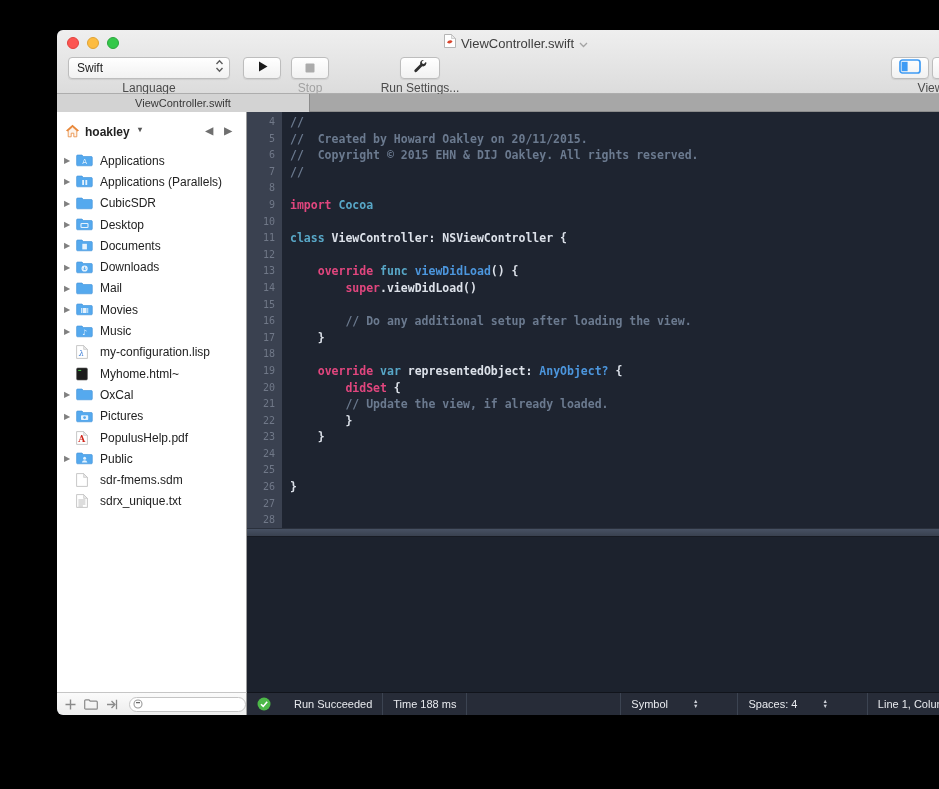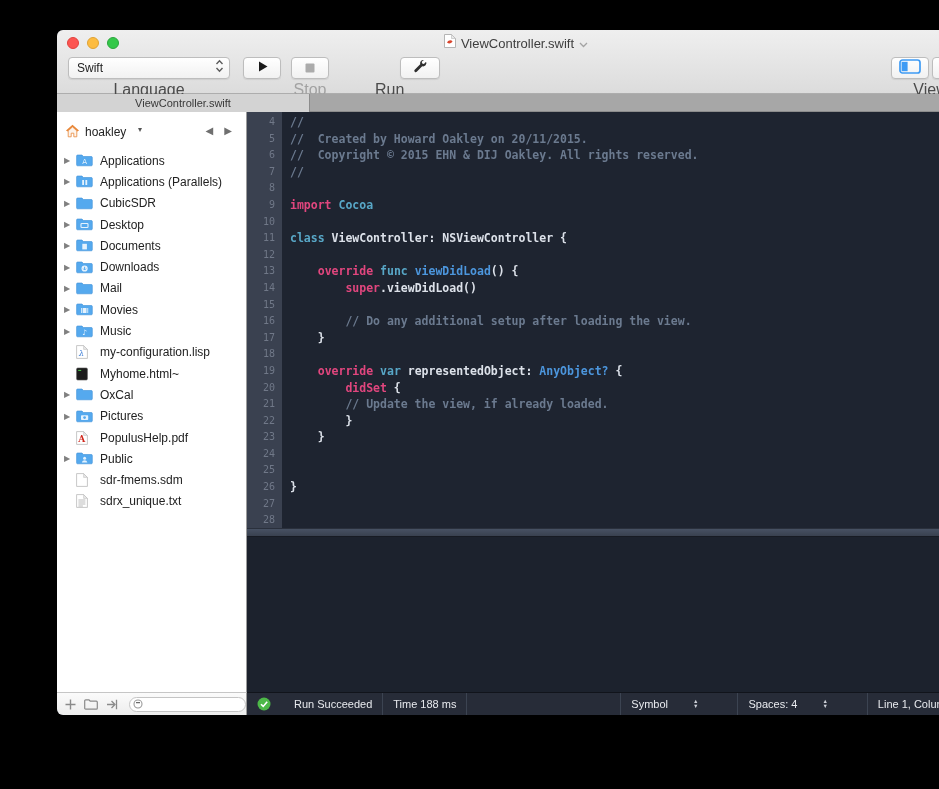--- a/index.html
+++ b/index.html
@@ -12,36 +12,36 @@
   .lights{position:absolute;left:10px;top:7px;display:flex;gap:8px;}
   .light{width:12px;height:12px;border-radius:50%;box-sizing:border-box;}
   .light.red{background:#fc5551;border:1px solid #e2423e;}
   .light.yellow{background:#fdbc40;border:1px solid #e0a334;}
   .light.green{background:#34c84a;border:1px solid #2ca63e;}
   .title-center{position:absolute;left:0;right:0;top:0;height:26px;display:flex;align-items:center;justify-content:center;gap:5px;}
   .title-text{font-size:13px;color:#3e3e3e;}
   
   .toolbar{position:relative;height:38px;}
   .tgroup{position:absolute;top:1px;display:flex;flex-direction:column;align-items:center;}
-  .tlabel{font-size:16px;color:#4b4b4b;margin-top:2px;}
+  .tlabel{font-size:12px;color:#4b4b4b;margin-top:2px;}
   .tlabel.disabled{color:#a2a2a2;}
   .tbtn{height:22px;display:flex;align-items:center;justify-content:center;background:linear-gradient(#ffffff,#f1f1f1);
     border:1px solid #bdbdbd;border-radius:4px;box-sizing:border-box;box-shadow:0 1px 1px rgba(0,0,0,.08);}
   .btn38{width:38px;}
   .popup{width:162px;justify-content:space-between;padding:0 5px 0 8px;}
   .popup .val{font-size:12px;color:#222;}
   .seg2{display:flex;gap:3px;}
   
   .tabbar{position:absolute;left:0;top:64px;width:100%;height:18px;background:#a7a7a7;border-bottom:1px solid #8c8c8c;box-sizing:border-box;}
   .tab-active{position:absolute;left:0;top:0;width:253px;height:18px;background:#d3d3d3;border-right:1px solid #8c8c8c;
     display:flex;align-items:center;justify-content:center;font-size:11px;color:#383838;box-sizing:border-box;}
   .tab-add{position:absolute;right:6px;top:0;height:18px;display:flex;align-items:center;font-size:14px;color:#4a4a4a;}
   
   .sidebar{position:absolute;left:0;top:82px;width:190px;bottom:23px;background:#ffffff;overflow:hidden;border-right:1px solid #9b9b9b;box-sizing:border-box;}
-  .side-header{position:relative;height:26px;margin-top:10px;}
+  .side-header{position:relative;height:26px;margin-top:10px;font-weight:bold;}
   .home{position:absolute;left:8px;top:2px;}
   .user{position:absolute;left:28px;top:3px;font-size:12px;color:#222;}
   .user-caret{position:absolute;left:81px;top:3px;font-size:8px;color:#555;}
   .nav{position:absolute;right:14px;top:3px;display:flex;gap:11px;font-size:10px;color:#6f6f6f;}
   .filelist{margin-top:2px;}
   .frow{height:21.3px;display:flex;align-items:center;position:relative;}
   .frow .tri{position:absolute;left:5px;width:10px;font-size:8px;color:#808080;text-align:center;}
   .frow .ficon{position:absolute;left:19px;width:18px;height:16px;display:flex;align-items:center;}
   .frow .flbl{position:absolute;left:43px;font-size:12px;color:#222;white-space:nowrap;}
   

